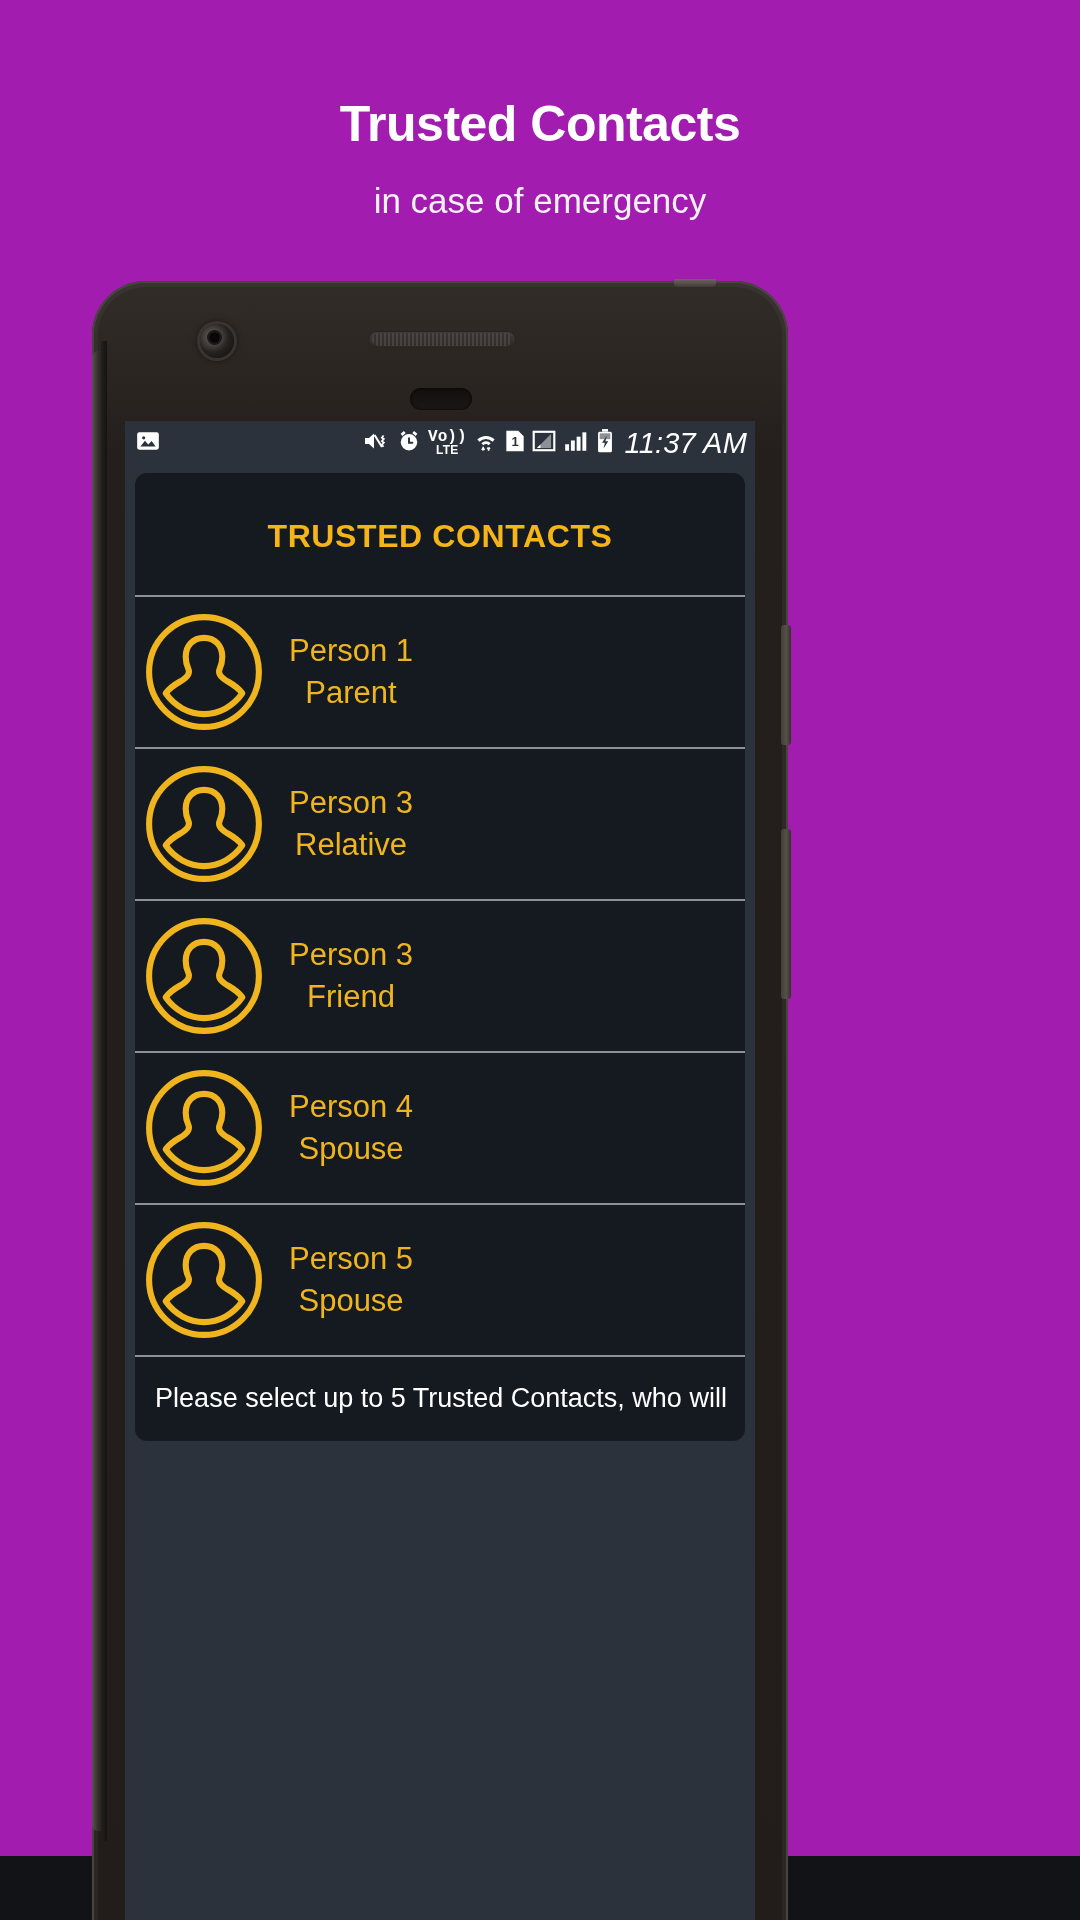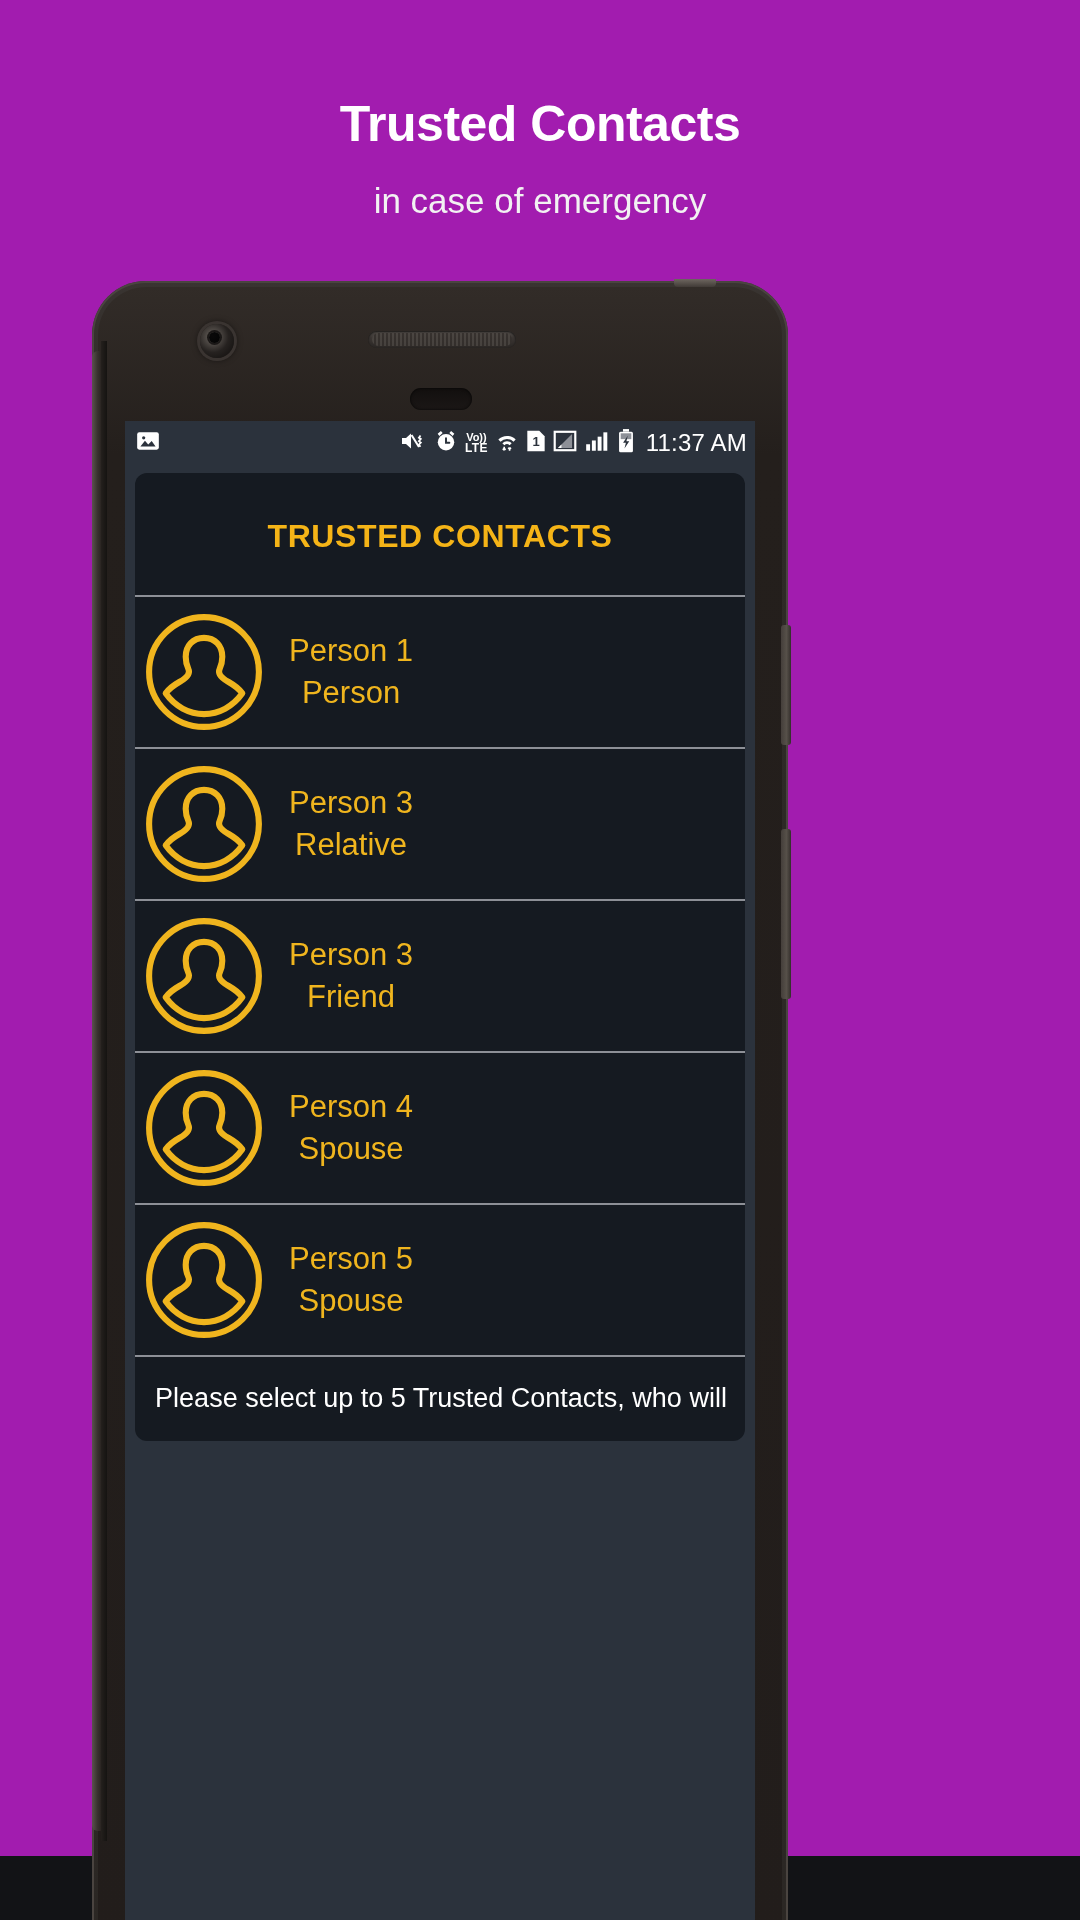--- a/index.html
+++ b/index.html
@@ -106,28 +106,28 @@
   .statusbar{
     position:relative; height:44px; width:100%;
     background:#2b323c;
     display:flex; align-items:center; justify-content:space-between;
     padding:0 8px 0 10px; color:#ffffff;
   }
   .sb-left{ display:flex; align-items:center; gap:6px; }
   .sb-right{ display:flex; align-items:center; gap:6px; }
   .sb-ico{ display:block; }
   .sb-time{
-    font-size:24px; color:#ffffff; font-weight:400; letter-spacing:0.2px;
-    margin-left:4px; white-space:nowrap;
+    font-size:29px; color:#ffffff; font-weight:400; letter-spacing:0.2px;
+    margin-left:4px; white-space:nowrap;font-style:italic;
   }
   .volte{
     display:flex; flex-direction:column; align-items:center; justify-content:center;
     line-height:.92; font-weight:bold;
   }
-  .volte .v1{ font-size:11px; }
+  .volte .v1{ font-size:16px;font-family:Liberation Mono, monospace; }
   .volte .v2{ font-size:12px; letter-spacing:.3px; }
 
   
   .app{
     position:relative; width:100%; height:1486px; background:#2b323c;
     padding:8px 10px 0 10px;
   }
   .card{
     width:100%;
     background:#151a21;
@@ -273,21 +273,21 @@
 
           <div class="contact-row">
             <span class="avatar">
               <svg viewBox="0 0 100 100" width="122" height="122">
                 <circle cx="50" cy="50" r="45" fill="none" stroke="#f0b51e" stroke-width="5"></circle>
                 <path d="M50 22c-9 0-15 6.5-15 15.5 0 5 1 7.5 2.2 10 .8 1.7.6 3-.2 4.6-1.1 2.2-3.6 4-7.2 6.1-4.9 2.8-8.6 5.6-11.2 9.3 7.4 10.6 19.1 17 31.4 17s24-6.4 31.4-17c-2.6-3.7-6.3-6.5-11.2-9.3-3.6-2.1-6.1-3.9-7.2-6.1-.8-1.6-1-2.9-.2-4.6 1.2-2.5 2.2-5 2.2-10C65 28.5 59 22 50 22z" fill="none" stroke="#f0b51e" stroke-width="5" stroke-linejoin="round"></path>
               </svg>
             </span>
             <span class="contact-text">
               <span class="c-name">Person 1</span>
-              <span class="c-rel">Person</span>
+              <span class="c-rel">Parent</span>
             </span>
           </div>
 
           <div class="contact-row">
             <span class="avatar">
               <svg viewBox="0 0 100 100" width="122" height="122">
                 <circle cx="50" cy="50" r="45" fill="none" stroke="#f0b51e" stroke-width="5"></circle>
                 <path d="M50 22c-9 0-15 6.5-15 15.5 0 5 1 7.5 2.2 10 .8 1.7.6 3-.2 4.6-1.1 2.2-3.6 4-7.2 6.1-4.9 2.8-8.6 5.6-11.2 9.3 7.4 10.6 19.1 17 31.4 17s24-6.4 31.4-17c-2.6-3.7-6.3-6.5-11.2-9.3-3.6-2.1-6.1-3.9-7.2-6.1-.8-1.6-1-2.9-.2-4.6 1.2-2.5 2.2-5 2.2-10C65 28.5 59 22 50 22z" fill="none" stroke="#f0b51e" stroke-width="5" stroke-linejoin="round"></path>
               </svg>
             </span>

